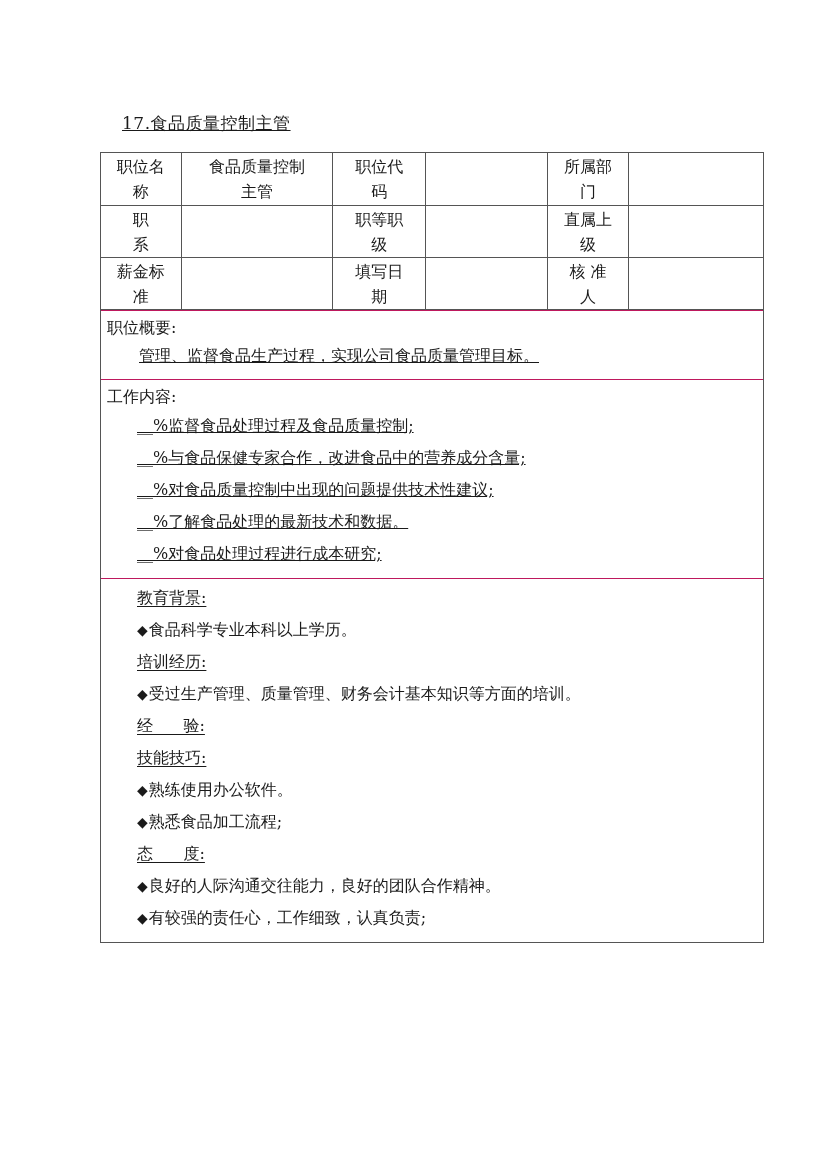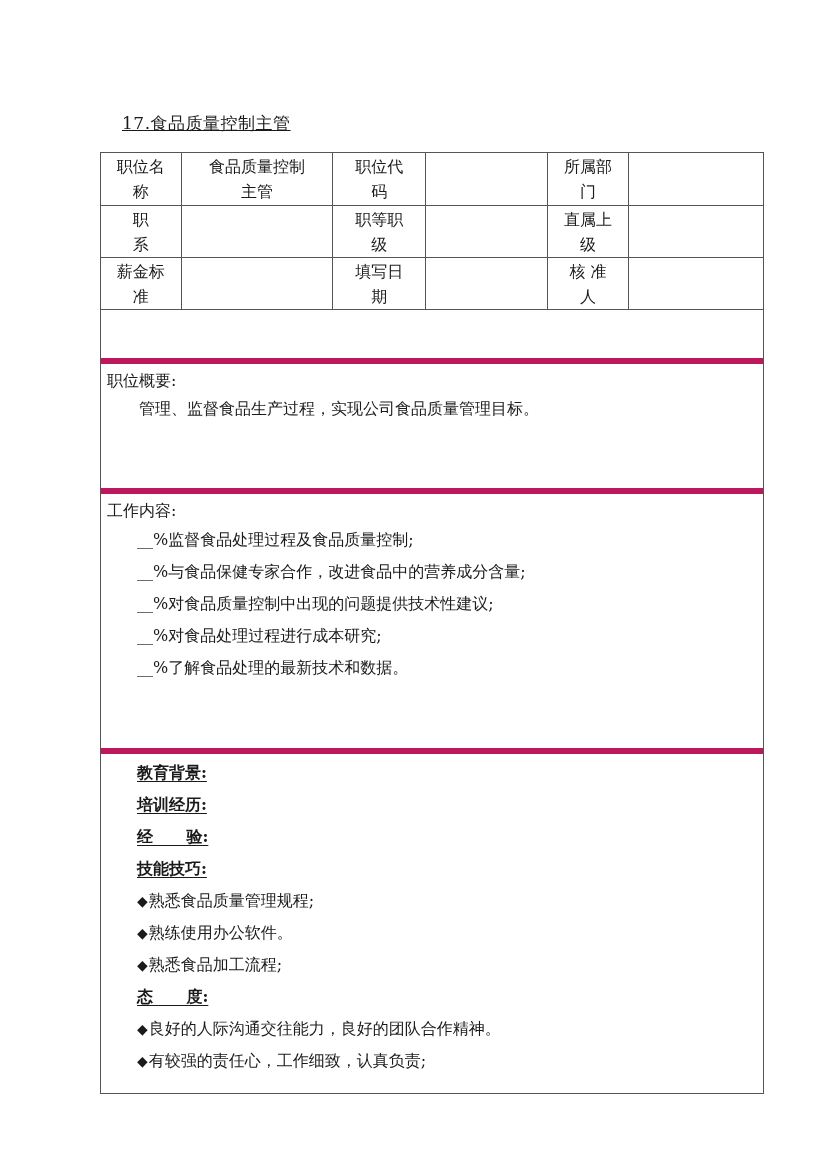--- a/index.html
+++ b/index.html
@@ -19,25 +19,25 @@
   }
   table.info { border-collapse: collapse; width: 100%; table-layout: fixed; }
   table.info td {
     border: 1px solid #555; height: 52px; box-sizing: border-box;
     font-size: 16px; line-height: 25px; text-align: center; vertical-align: top;
     padding: 1px 3px 0 3px; white-space: pre-line;
   }
   table.info tr:first-child td { border-top: none; }
   table.info td:first-child { border-left: none; }
   table.info td:last-child { border-right: none; }
-  .section { border-top: 6px solid #be185d; padding: 3px 0 16px 6px; font-size: 16px; margin-top: 48px; }
+  .section { border-top: 1px solid #be185d; padding: 3px 0 8px 6px; font-size: 16px; }
   .section .head { line-height: 27px; }
-  .section .line { line-height: 32px; padding-left: 30px; }
+  .section .line { line-height: 32px; padding-left: 30px; text-decoration: underline; }
   .summary .line { line-height: 30px; padding-left: 32px; }
-  .sub { line-height: 32px; padding-left: 30px; text-decoration: underline; text-underline-offset: 3px; white-space: pre; font-weight: bold; }
+  .sub { line-height: 32px; padding-left: 30px; text-decoration: underline; text-underline-offset: 3px; white-space: pre; }
   .bullet { line-height: 32px; padding-left: 30px; }
   .bullet .dia { font-family: "DejaVu Sans", sans-serif; font-size: 14px; margin-right: 1px; }
 </style>
 </head>
 <body>
 
 <div class="title">17.食品质量控制主管</div>
 
 <div class="sheet">
   <table class="info">
@@ -90,34 +90,35 @@
   <div class="section summary">
     <div class="head">职位概要:</div>
     <div class="line">管理、监督食品生产过程，实现公司食品质量管理目标。</div>
   </div>
 
   <div class="section">
     <div class="head">工作内容:</div>
     <div class="line">__%监督食品处理过程及食品质量控制;</div>
     <div class="line">__%与食品保健专家合作，改进食品中的营养成分含量;</div>
     <div class="line">__%对食品质量控制中出现的问题提供技术性建议;</div>
+    <div class="line">__%了解食品处理的最新技术和数据。</div>
     <div class="line">__%对食品处理过程进行成本研究;</div>
-    <div class="line">__%了解食品处理的最新技术和数据。</div>
   </div>
 
   <div class="section">
 
     <div class="sub">教育背景:</div>
+    <div class="bullet"><span class="dia">◆</span><span>食品科学专业本科以上学历。</span></div>
 
     <div class="sub">培训经历:</div>
+    <div class="bullet"><span class="dia">◆</span><span>受过生产管理、质量管理、财务会计基本知识等方面的培训。</span></div>
 
     <div class="sub">经      验:</div>
 
     <div class="sub">技能技巧:</div>
-    <div class="bullet"><span class="dia">◆</span><span>熟悉食品质量管理规程;</span></div>
     <div class="bullet"><span class="dia">◆</span><span>熟练使用办公软件。</span></div>
     <div class="bullet"><span class="dia">◆</span><span>熟悉食品加工流程;</span></div>
 
     <div class="sub">态      度:</div>
     <div class="bullet"><span class="dia">◆</span><span>良好的人际沟通交往能力，良好的团队合作精神。</span></div>
     <div class="bullet"><span class="dia">◆</span><span>有较强的责任心，工作细致，认真负责;</span></div>
   </div>
 </div>
 
 </body></html>

